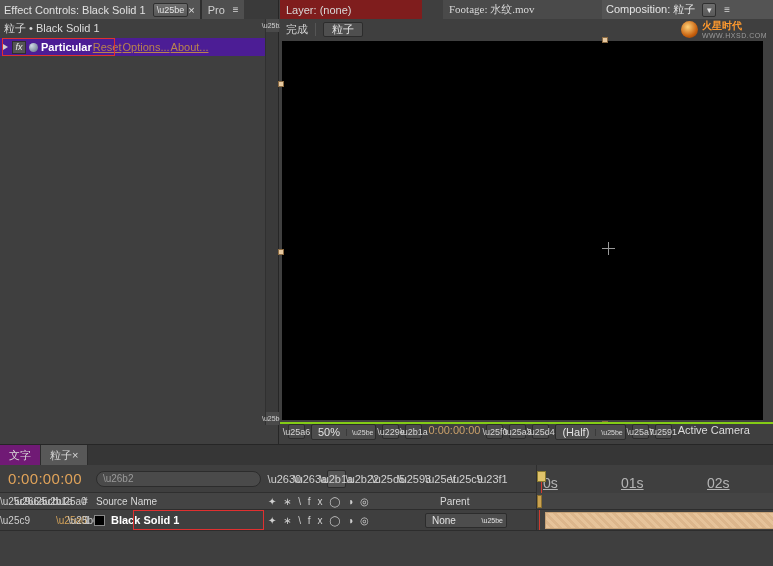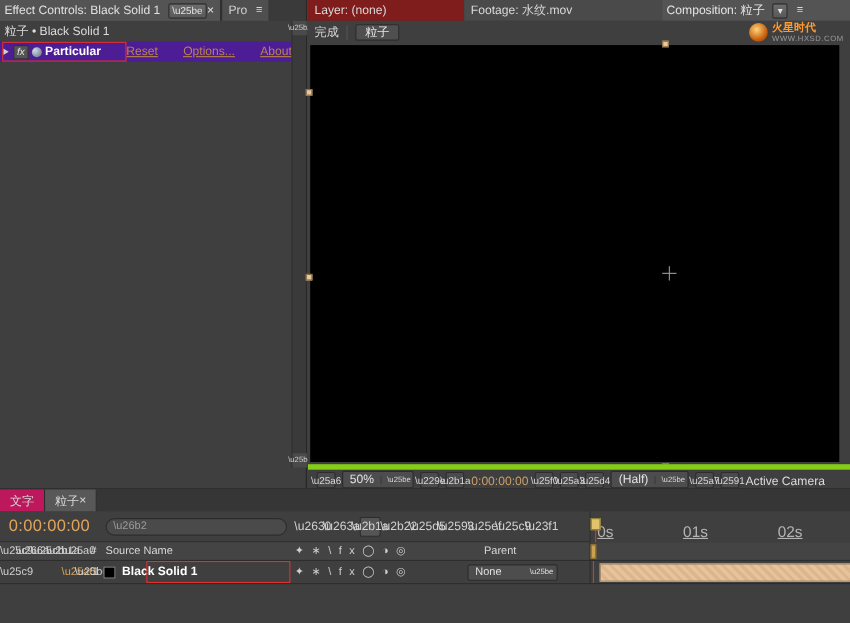--- a/index.html
+++ b/index.html
@@ -74,21 +74,21 @@
     margin-right: 4px;
   }
   .fx-badge {
     display: inline-flex; align-items: center; justify-content: center;
     width: 14px; height: 13px;
     background: #555; border: 1px solid #2e2e2e;
     font-style: italic; font-size: 9px; color: #e8e8e8;
     margin-right: 3px;
   }
   .eff-name { font-weight: bold; font-size: 11px; color: #ffffff; }
-  .eff-link { color: #b9844e; font-size: 11px; margin-left: 23px; text-decoration: none; }
+  .eff-link { color: #b9844e; font-size: 11px; margin-left: 1px; text-decoration: none; }
   .eff-link.u { text-decoration: underline; }
   .orb {
     display: inline-block; width: 9px; height: 9px; border-radius: 50%;
     background: radial-gradient(circle at 30% 30%, #cfd8e6, #5d6b80);
     margin-right: 3px;
   }
 
   .left-scrollbar {
     position: absolute; right: 0; top: 19px;
     width: 13px; height: 406px;
@@ -110,23 +110,24 @@
   }
   .layer-tab {
     display: flex; align-items: center;
     height: 19px; padding: 0 6px;
     background: #7f1d1d;
     font-size: 11px; color: #d9d9d9;
   }
 
   
   .footage-panel {
-    position: absolute; left: 422px; top: 0;
+    position: absolute; left: 443px; top: 0;
     width: 180px; height: 19px;
     background: #000000;
+    font-family: Liberation Serif, serif;
   }
   .footage-tab {
     display: flex; align-items: center;
     height: 19px; padding: 0 6px;
     background: #4a4a4a;
     font-size: 11px; color: #d9d9d9;
   }
 
   
   .comp-panel {
@@ -196,24 +197,24 @@
   }
   .crosshair:before, .crosshair:after {
     content: ""; position: absolute; background: #9a9a9a;
   }
   .crosshair:before { left: 6px; top: 0; width: 1px; height: 13px; }
   .crosshair:after { top: 6px; left: 0; height: 1px; width: 13px; }
 
   .comp-bottombar {
     position: absolute; left: 0; bottom: 0;
     width: 493px; height: 22px;
-    display: flex; align-items: flex-end; gap: 6px;
+    display: flex; align-items: flex-start; gap: 6px;
     padding-left: 8px;
     background: #3f3f3f;
-    border-top: 5px solid #84cc16;
+    border-top: 2px solid #84cc16;
   }
   .icon-btn {
     width: 17px; height: 15px;
     background: #4b4b4b;
     border: 1px solid #2d2d2d;
     border-radius: 2px;
     display: inline-flex; align-items: center; justify-content: center;
     font-size: 9px; color: #d6d6d6;
   }
   .select-box {
@@ -236,21 +237,21 @@
     position: absolute; left: 0; top: 444px;
     width: 773px; height: 122px;
     background: #3f3f3f;
     border-top: 1px solid #262626;
   }
   .tl-tabbar { display: flex; align-items: center; height: 20px; background: #363636; }
   .tl-tab {
     display: flex; align-items: center;
     height: 20px; padding: 0 9px;
     font-size: 11px; color: #d9d9d9;
-    background: #be185d;
+    background: #701a75;
     border-right: 1px solid #2c2c2c;
   }
   .tl-tab.active { background: #585858; }
   .tl-tabfill { flex: 1; height: 20px; background: #363636; }
 
   .tl-toolrow {
     position: relative;
     height: 28px;
     display: flex; align-items: center;
     background: #3f3f3f;

